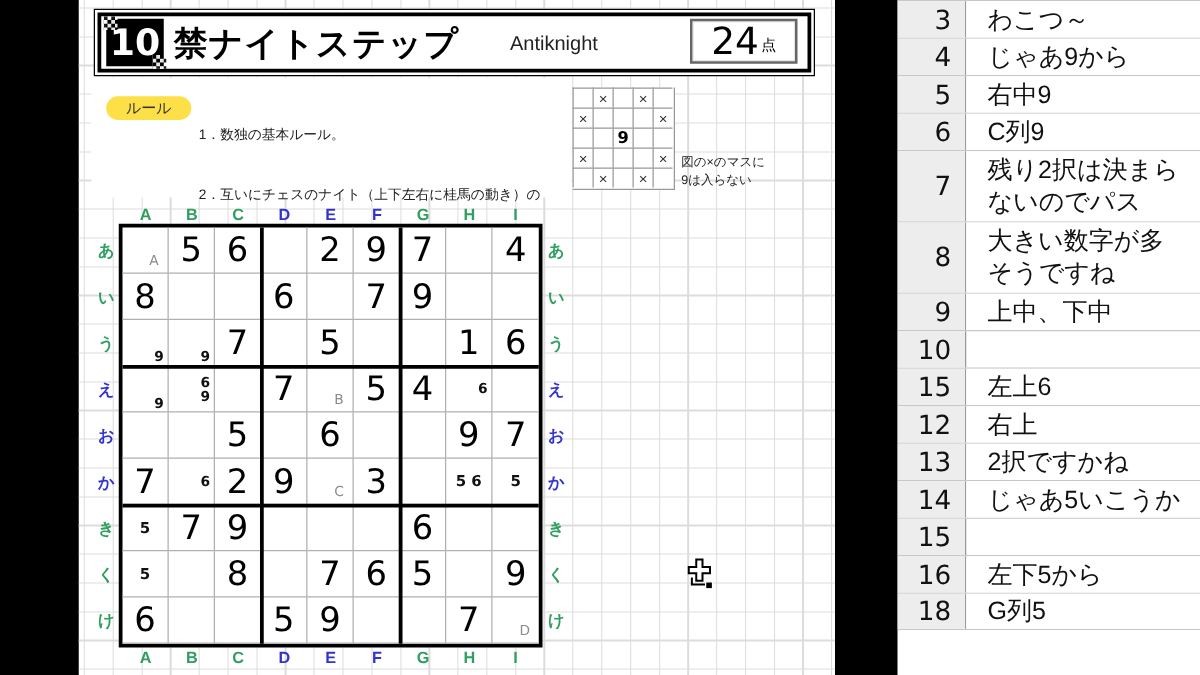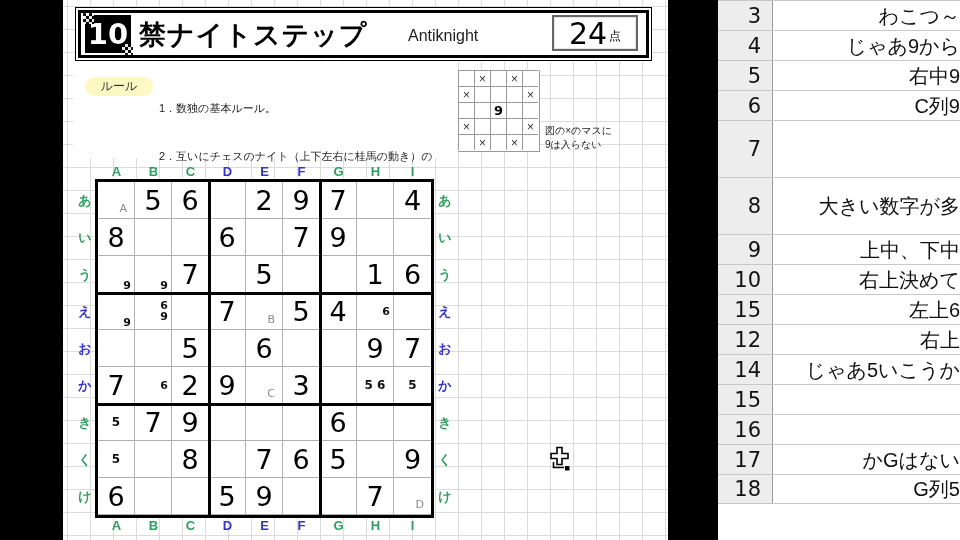--- a/index.html
+++ b/index.html
@@ -26,21 +26,21 @@
     font-weight:bold;color:#000;letter-spacing:1px;white-space:nowrap;}
   .hdr-sub{position:absolute;left:327px;top:14px;font-size:16px;color:#222;}
   .points-box{position:absolute;right:8px;top:2px;width:86px;height:36px;background:#fff;
     border:2px solid #666;box-shadow:inset 0 0 0 1px #e6e6e6;box-sizing:border-box;
     display:flex;align-items:center;justify-content:center;}
   .points-val{font-size:30px;color:#000;font-family:"DejaVu Sans",sans-serif;}
   .points-unit{font-size:12px;color:#000;margin-left:2px;margin-top:6px;}
 
   
   .rules-panel{position:absolute;left:10px;top:62px;width:384px;height:96px;background:#fff;}
-  .rule-pill{position:absolute;left:12px;top:15px;width:68px;height:19px;background:#fef9c3;
+  .rule-pill{position:absolute;left:12px;top:15px;width:68px;height:19px;background:#fde047;
     border-radius:10px;display:flex;align-items:center;justify-content:center;font-size:12px;color:#333;}
   .rules-text{position:absolute;left:86px;top:6px;font-size:11px;color:#222;line-height:16px;white-space:pre;}
 
   
   .kd-grid{position:absolute;left:395px;top:70px;width:81px;height:81px;background:#fff;
     display:grid;grid-template-columns:repeat(5,16px);grid-template-rows:repeat(5,16px);
     border-right:1px solid #999;border-bottom:1px solid #999;}
   .dg-cell{border-left:1px solid #999;border-top:1px solid #999;display:flex;align-items:center;
     justify-content:center;font-size:12px;color:#333;}
   .dg-nine{font-weight:bold;font-size:13px;color:#000;font-family:"DejaVu Sans",sans-serif;}
@@ -80,22 +80,22 @@
   .cursor-icon{position:absolute;left:486px;top:446px;width:24px;height:26px;}
 
   
   #log{position:absolute;left:718px;top:0;width:242px;height:540px;background:#fff;overflow:hidden;}
   .log-row{display:flex;height:30px;border-top:1px solid #c8c8c8;box-sizing:border-box;}
   .log-row.tall{height:57px}
   .log-row:last-child{border-bottom:1px solid #c8c8c8}
   .log-no{width:55px;background:#ededed;border-right:1px solid #9a9a9a;box-sizing:border-box;
     display:flex;align-items:center;justify-content:flex-end;padding-right:11px;font-size:21px;
     color:#111;font-family:"DejaVu Sans",sans-serif;}
-  .log-text{flex:1;display:flex;flex-direction:column;justify-content:center;padding-left:7px;
-    font-size:20px;line-height:26px;color:#111;background:#fff;align-items:flex-end;}
+  .log-text{flex:1;display:flex;flex-direction:column;justify-content:center;padding-left:17px;
+    font-size:20px;line-height:26px;color:#111;background:#fff;}
 </style>
 </head>
 <body>
 
 <div id="screen">
   <div id="worksheet">
 
     <div class="hdr-box">
       <div class="badge">
         <div class="dither tl"></div>
@@ -340,67 +340,72 @@
         </div>
       </div>
       <div class="log-row">
         <div class="log-no">6</div>
         <div class="log-text">
           <div class="log-line">C列9</div>
         </div>
       </div>
       <div class="log-row tall">
         <div class="log-no">7</div>
+        <div class="log-text">
+          <div class="log-line">残り2択は決まら</div>
+          <div class="log-line">ないのでパス</div>
+        </div>
       </div>
       <div class="log-row tall">
         <div class="log-no">8</div>
         <div class="log-text">
           <div class="log-line">大きい数字が多</div>
+          <div class="log-line">そうですね</div>
         </div>
       </div>
       <div class="log-row">
         <div class="log-no">9</div>
         <div class="log-text">
           <div class="log-line">上中、下中</div>
         </div>
       </div>
       <div class="log-row">
         <div class="log-no">10</div>
-        <div class="log-text">
-          <div class="log-line">右上決めて</div>
-        </div>
       </div>
       <div class="log-row">
         <div class="log-no">15</div>
         <div class="log-text">
           <div class="log-line">左上6</div>
         </div>
       </div>
       <div class="log-row">
         <div class="log-no">12</div>
         <div class="log-text">
           <div class="log-line">右上</div>
         </div>
       </div>
       <div class="log-row">
+        <div class="log-no">13</div>
+        <div class="log-text">
+          <div class="log-line">2択ですかね</div>
+        </div>
+      </div>
+      <div class="log-row">
         <div class="log-no">14</div>
         <div class="log-text">
           <div class="log-line">じゃあ5いこうか</div>
         </div>
       </div>
       <div class="log-row">
         <div class="log-no">15</div>
       </div>
       <div class="log-row">
         <div class="log-no">16</div>
-      </div>
-      <div class="log-row">
-        <div class="log-no">17</div>
-        <div class="log-text">
-          <div class="log-line">かGはない</div>
+        <div class="log-text">
+          <div class="log-line">左下5から</div>
         </div>
       </div>
       <div class="log-row">
         <div class="log-no">18</div>
         <div class="log-text">
           <div class="log-line">G列5</div>
         </div>
       </div>
     </div>
 </div>

